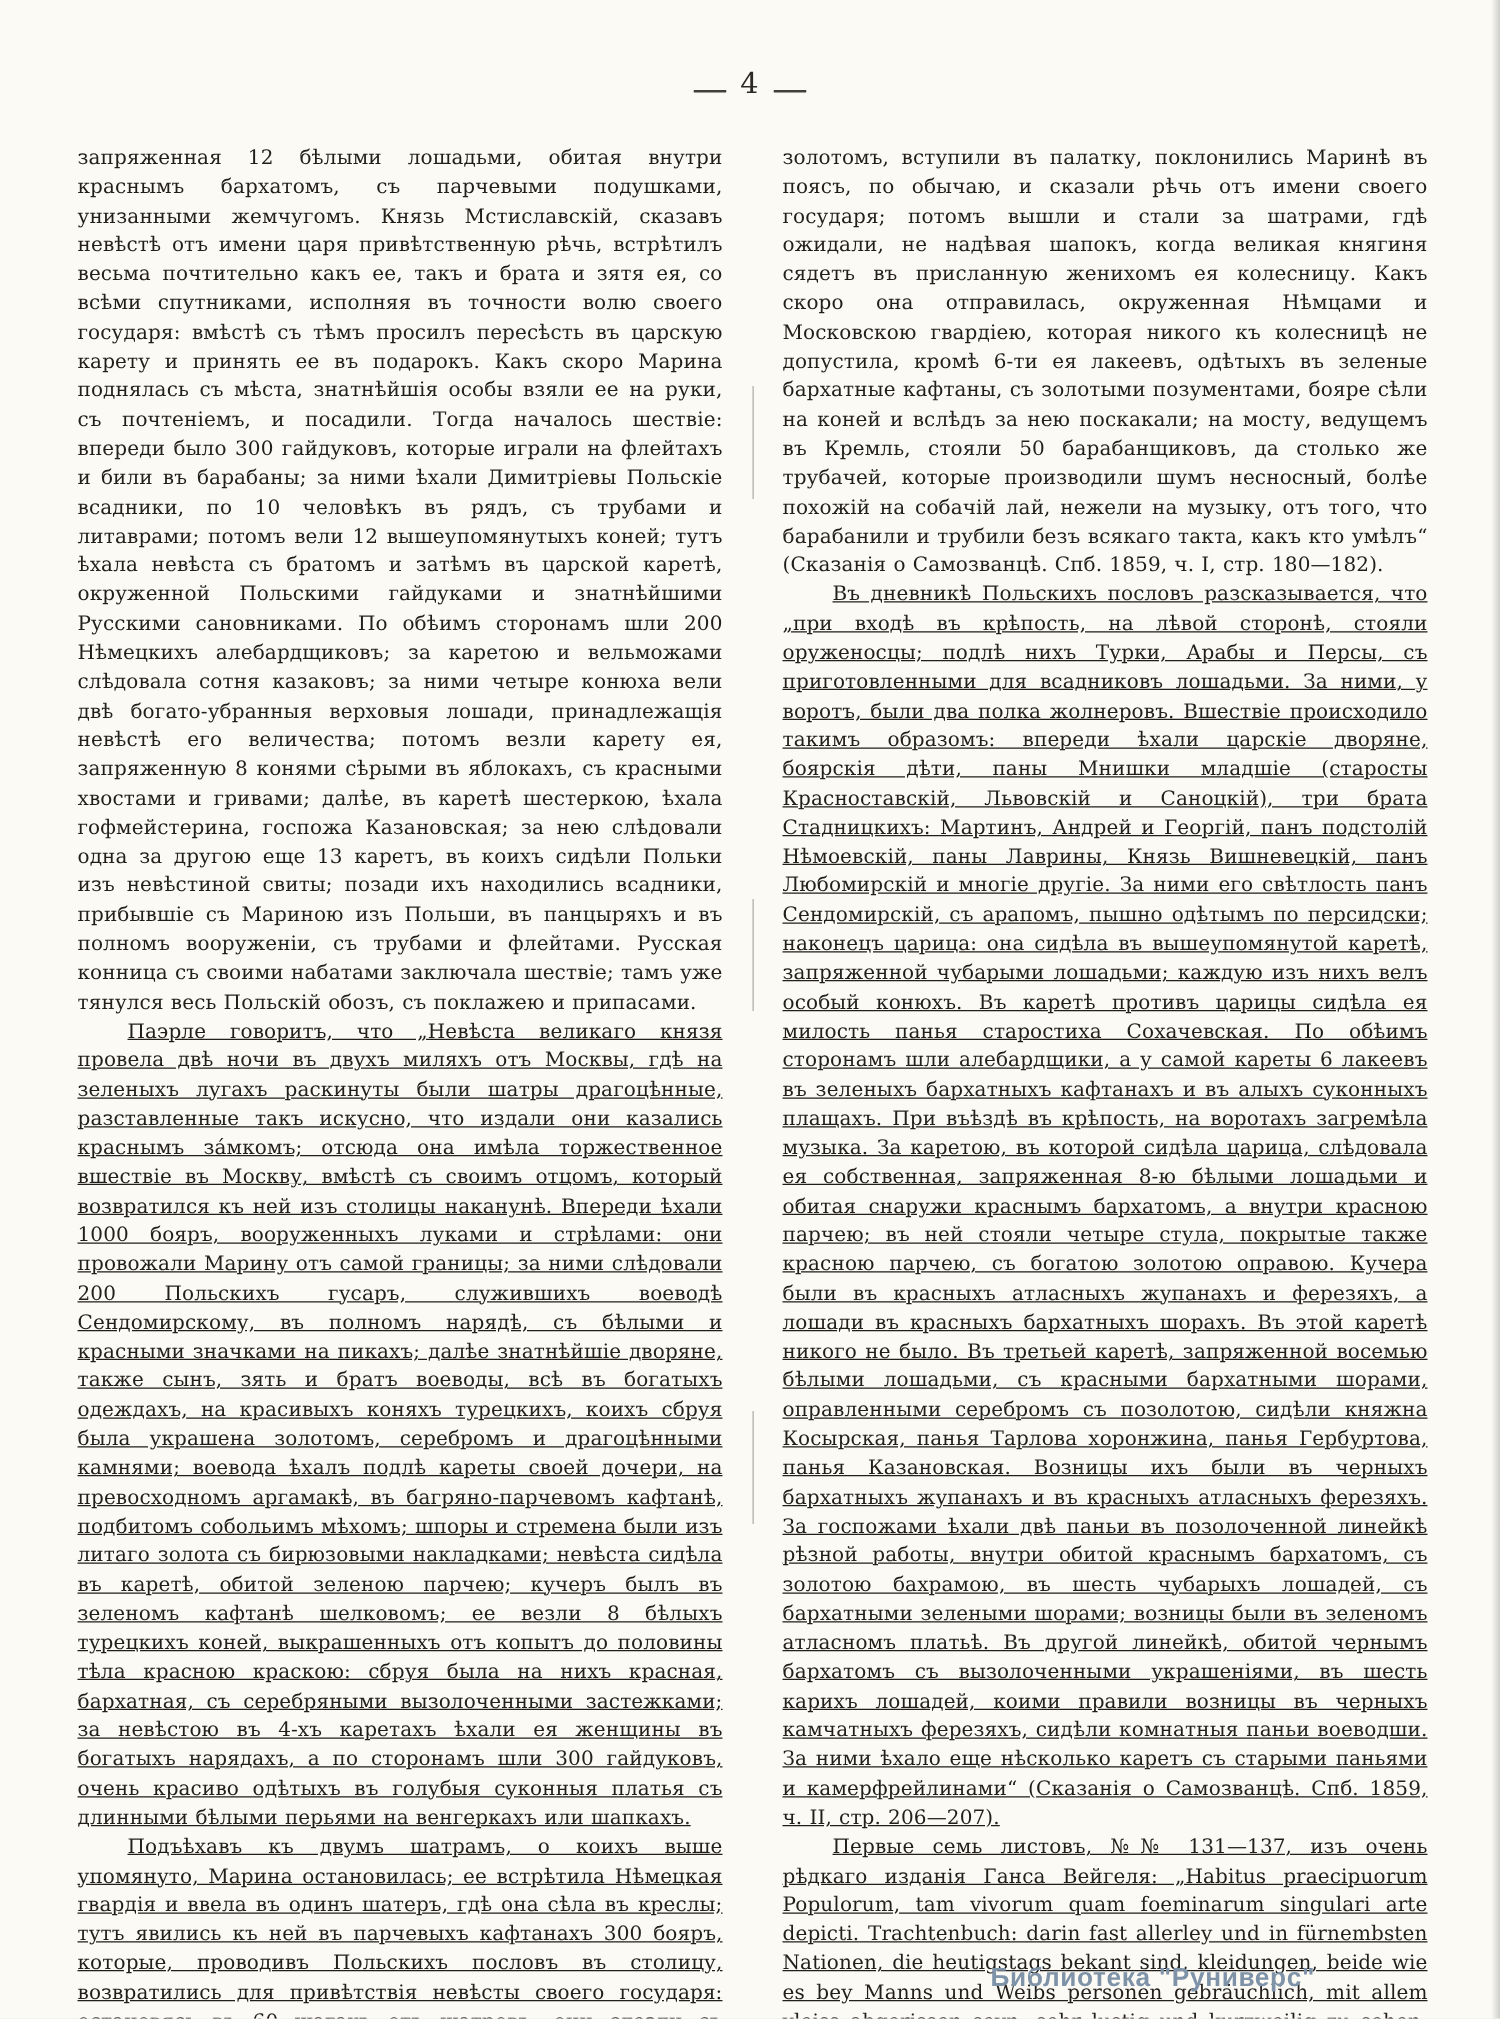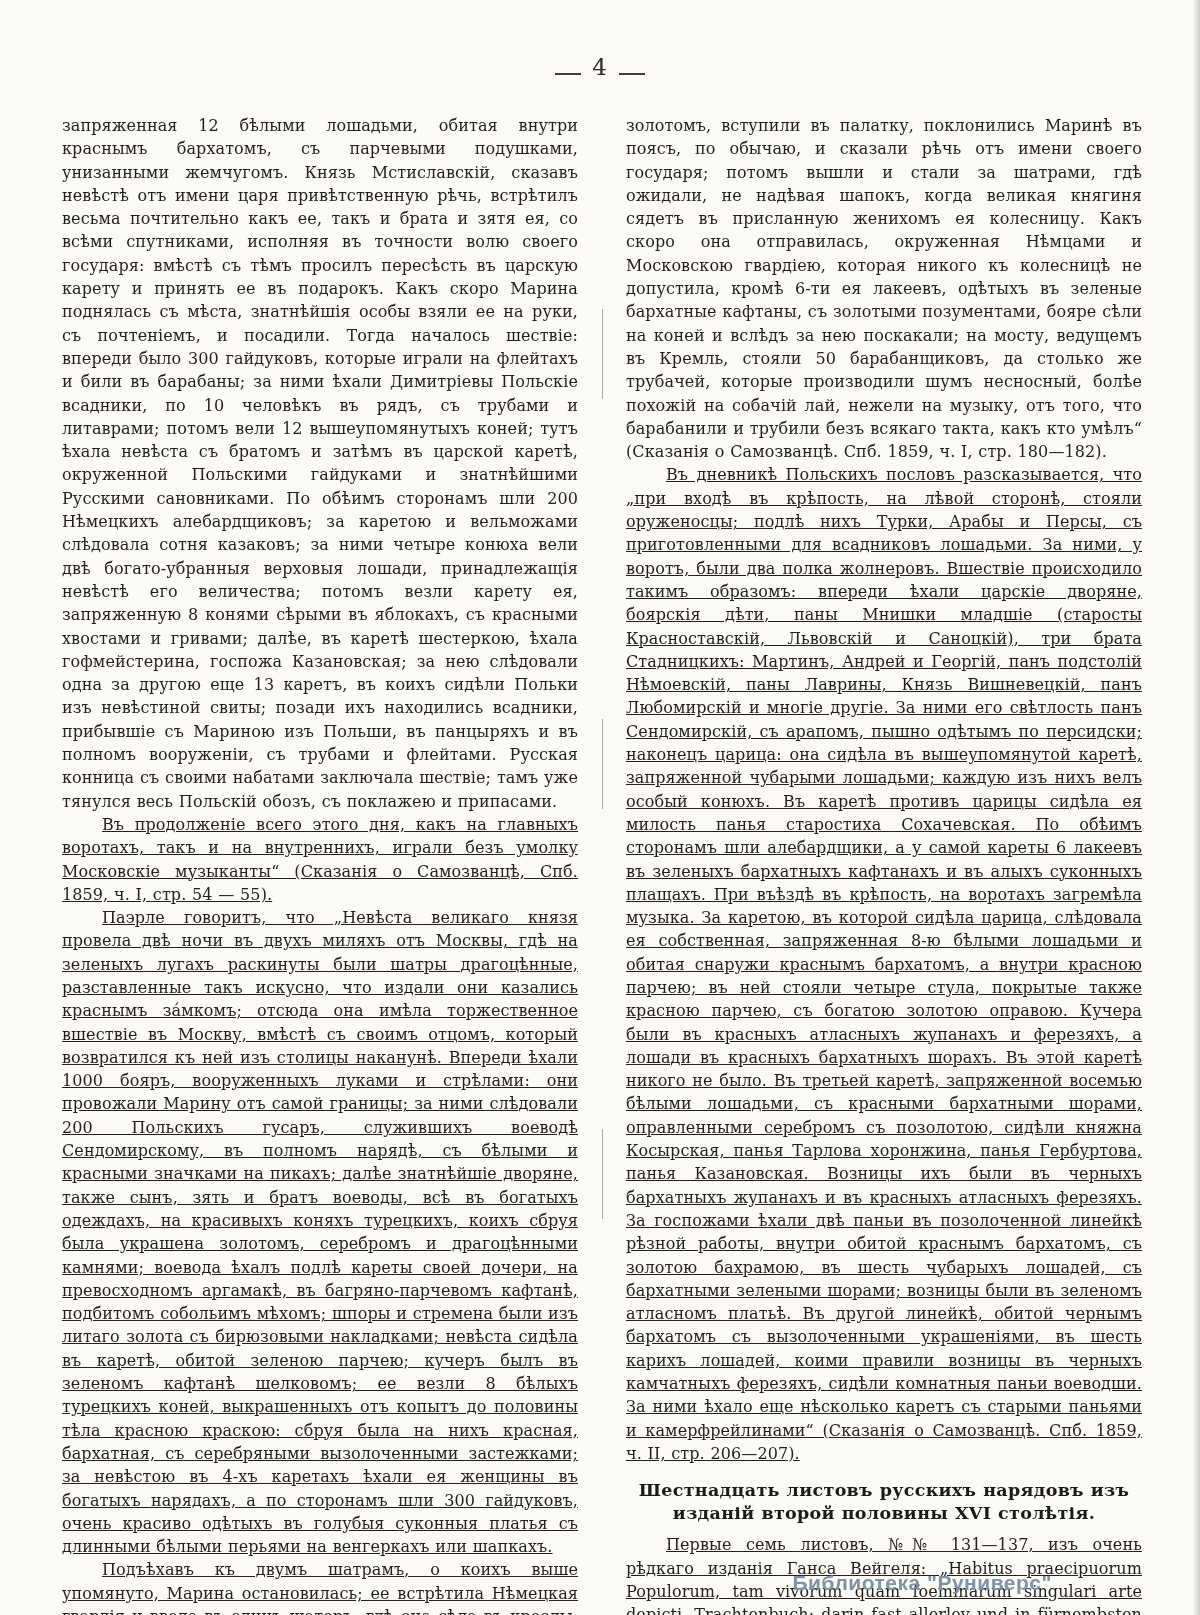--- a/index.html
+++ b/index.html
@@ -99,31 +99,29 @@
 <div class="page">
 
   <div class="page-number-row">
     <span class="pn-rule"></span><span class="pagenum">4</span><span class="pn-rule"></span>
   </div>
 
   <div class="columns">
 
     <div class="col">
       <p class="para">запряженная 12 бѣлыми лошадьми, обитая внутри краснымъ бархатомъ, съ парчевыми подушками, унизанными жемчугомъ. Князь Мстиславскій, сказавъ невѣстѣ отъ имени царя привѣтственную рѣчь, встрѣтилъ весьма почтительно какъ ее, такъ и брата и зятя ея, со всѣми спутниками, исполняя въ точности волю своего государя: вмѣстѣ съ тѣмъ просилъ пересѣсть въ царскую карету и принять ее въ подарокъ. Какъ скоро Марина поднялась съ мѣста, знатнѣйшія особы взяли ее на руки, съ почтеніемъ, и посадили. Тогда началось шествіе: впереди было 300 гайдуковъ, которые играли на флейтахъ и били въ барабаны; за ними ѣхали Димитріевы Польскіе всадники, по 10 человѣкъ въ рядъ, съ трубами и литаврами; потомъ вели 12 вышеупомянутыхъ коней; тутъ ѣхала невѣста съ братомъ и затѣмъ въ царской каретѣ, окруженной Польскими гайдуками и знатнѣйшими Русскими сановниками. По обѣимъ сторонамъ шли 200 Нѣмецкихъ алебардщиковъ; за каретою и вельможами слѣдовала сотня казаковъ; за ними четыре конюха вели двѣ богато-убранныя верховыя лошади, принадлежащія невѣстѣ его величества; потомъ везли карету ея, запряженную 8 конями сѣрыми въ яблокахъ, съ красными хвостами и гривами; далѣе, въ каретѣ шестеркою, ѣхала гофмейстерина, госпожа Казановская; за нею слѣдовали одна за другою еще 13 каретъ, въ коихъ сидѣли Польки изъ невѣстиной свиты; позади ихъ находились всадники, прибывшіе съ Мариною изъ Польши, въ панцыряхъ и въ полномъ вооруженіи, съ трубами и флейтами. Русская конница съ своими набатами заключала шествіе; тамъ уже тянулся весь Польскій обозъ, съ поклажею и припасами.</p>
-      <p class="para indent">Въ продолженіе всего этого дня, какъ на главныхъ воротахъ, такъ и на внутреннихъ, играли безъ умолку Московскіе музыканты“ (Сказанія о Самозванцѣ, Спб. 1859, ч. I, стр. 54 — 55).</p>
       <p class="para indent">Паэрле говоритъ, что „Невѣста великаго князя провела двѣ ночи въ двухъ миляхъ отъ Москвы, гдѣ на зеленыхъ лугахъ раскинуты были шатры драгоцѣнные, разставленные такъ искусно, что издали они казались краснымъ зáмкомъ; отсюда она имѣла торжественное вшествіе въ Москву, вмѣстѣ съ своимъ отцомъ, который возвратился къ ней изъ столицы наканунѣ. Впереди ѣхали 1000 бояръ, вооруженныхъ луками и стрѣлами: они провожали Марину отъ самой границы; за ними слѣдовали 200 Польскихъ гусаръ, служившихъ воеводѣ Сендомирскому, въ полномъ нарядѣ, съ бѣлыми и красными значками на пикахъ; далѣе знатнѣйшіе дворяне, также сынъ, зять и братъ воеводы, всѣ въ богатыхъ одеждахъ, на красивыхъ коняхъ турецкихъ, коихъ сбруя была украшена золотомъ, серебромъ и драгоцѣнными камнями; воевода ѣхалъ подлѣ кареты своей дочери, на превосходномъ аргамакѣ, въ багряно-парчевомъ кафтанѣ, подбитомъ собольимъ мѣхомъ; шпоры и стремена были изъ литаго золота съ бирюзовыми накладками; невѣста сидѣла въ каретѣ, обитой зеленою парчею; кучеръ былъ въ зеленомъ кафтанѣ шелковомъ; ее везли 8 бѣлыхъ турецкихъ коней, выкрашенныхъ отъ копытъ до половины тѣла красною краскою: сбруя была на нихъ красная, бархатная, съ серебряными вызолоченными застежками; за невѣстою въ 4-хъ каретахъ ѣхали ея женщины въ богатыхъ нарядахъ, а по сторонамъ шли 300 гайдуковъ, очень красиво одѣтыхъ въ голубыя суконныя платья съ длинными бѣлыми перьями на венгеркахъ или шапкахъ.</p>
       <p class="para indent">Подъѣхавъ къ двумъ шатрамъ, о коихъ выше упомянуто, Марина остановилась; ее встрѣтила Нѣмецкая гвардія и ввела въ одинъ шатеръ, гдѣ она сѣла въ креслы; тутъ явились къ ней въ парчевыхъ кафтанахъ 300 бояръ, которые, проводивъ Польскихъ пословъ въ столицу, возвратились для привѣтствія невѣсты своего государя: остановясь въ 60 шагахъ отъ шатровъ, они слезли съ коней, горѣвшихъ серебромъ и</p>
     </div>
 
     <div class="divider"></div>
 
     <div class="col">
       <p class="para">золотомъ, вступили въ палатку, поклонились Маринѣ въ поясъ, по обычаю, и сказали рѣчь отъ имени своего государя; потомъ вышли и стали за шатрами, гдѣ ожидали, не надѣвая шапокъ, когда великая княгиня сядетъ въ присланную женихомъ ея колесницу. Какъ скоро она отправилась, окруженная Нѣмцами и Московскою гвардіею, которая никого къ колесницѣ не допустила, кромѣ 6-ти ея лакеевъ, одѣтыхъ въ зеленые бархатные кафтаны, съ золотыми позументами, бояре сѣли на коней и вслѣдъ за нею поскакали; на мосту, ведущемъ въ Кремль, стояли 50 барабанщиковъ, да столько же трубачей, которые производили шумъ несносный, болѣе похожій на собачій лай, нежели на музыку, отъ того, что барабанили и трубили безъ всякаго такта, какъ кто умѣлъ“ (Сказанія о Самозванцѣ. Спб. 1859, ч. I, стр. 180—182).</p>
       <p class="para indent">Въ дневникѣ Польскихъ пословъ разсказывается, что „при входѣ въ крѣпость, на лѣвой сторонѣ, стояли оруженосцы; подлѣ нихъ Турки, Арабы и Персы, съ приготовленными для всадниковъ лошадьми. За ними, у воротъ, были два полка жолнеровъ. Вшествіе происходило такимъ образомъ: впереди ѣхали царскіе дворяне, боярскія дѣти, паны Мнишки младшіе (старосты Красноставскій, Львовскій и Саноцкій), три брата Стадницкихъ: Мартинъ, Андрей и Георгій, панъ подстолій Нѣмоевскій, паны Лаврины, Князь Вишневецкій, панъ Любомирскій и многіе другіе. За ними его свѣтлость панъ Сендомирскій, съ арапомъ, пышно одѣтымъ по персидски; наконецъ царица: она сидѣла въ вышеупомянутой каретѣ, запряженной чубарыми лошадьми; каждую изъ нихъ велъ особый конюхъ. Въ каретѣ противъ царицы сидѣла ея милость панья старостиха Сохачевская. По обѣимъ сторонамъ шли алебардщики, а у самой кареты 6 лакеевъ въ зеленыхъ бархатныхъ кафтанахъ и въ алыхъ суконныхъ плащахъ. При въѣздѣ въ крѣпость, на воротахъ загремѣла музыка. За каретою, въ которой сидѣла царица, слѣдовала ея собственная, запряженная 8-ю бѣлыми лошадьми и обитая снаружи краснымъ бархатомъ, а внутри красною парчею; въ ней стояли четыре стула, покрытые также красною парчею, съ богатою золотою оправою. Кучера были въ красныхъ атласныхъ жупанахъ и ферезяхъ, а лошади въ красныхъ бархатныхъ шорахъ. Въ этой каретѣ никого не было. Въ третьей каретѣ, запряженной восемью бѣлыми лошадьми, съ красными бархатными шорами, оправленными серебромъ съ позолотою, сидѣли княжна Косырская, панья Тарлова хоронжина, панья Гербуртова, панья Казановская. Возницы ихъ были въ черныхъ бархатныхъ жупанахъ и въ красныхъ атласныхъ ферезяхъ. За госпожами ѣхали двѣ паньи въ позолоченной линейкѣ рѣзной работы, внутри обитой краснымъ бархатомъ, съ золотою бахрамою, въ шесть чубарыхъ лошадей, съ бархатными зелеными шорами; возницы были въ зеленомъ атласномъ платьѣ. Въ другой линейкѣ, обитой чернымъ бархатомъ съ вызолоченными украшеніями, въ шесть карихъ лошадей, коими правили возницы въ черныхъ камчатныхъ ферезяхъ, сидѣли комнатныя паньи воеводши. За ними ѣхало еще нѣсколько каретъ съ старыми паньями и камерфрейлинами“ (Сказанія о Самозванцѣ. Спб. 1859, ч. II, стр. 206—207).</p>
-      <h2 class="section-heading">Шестнадцать листовъ русскихъ нарядовъ изъ изданій второй половины XVI столѣтія.</h2>
       <p class="para indent">Первые семь листовъ, №№ 131—137, изъ очень рѣдкаго изданія Ганса Вейгеля: „Habitus praecipuorum Populorum, tam vivorum quam foeminarum singulari arte depicti. Trachtenbuch: darin fast allerley und in fürnembsten Nationen, die heutigstags bekant sind, kleidungen, beide wie es bey Manns und Weibs personen gebräuchlich, mit allem vleiss abgerissen seyn, sehr lustig und kurzweilig zu sehen. Gedruckt zu Nürnberg, bey Hans Weigel Formschneider. Mit. Röm. Kay. May. Freiheit Anno MDLXXVII“, fol. Съ 219 картинками.</p>
     </div>
 
   </div>
 
   <div class="watermark">Библиотека "Руниверс"</div>
 
 </div>
 
 </body></html>

